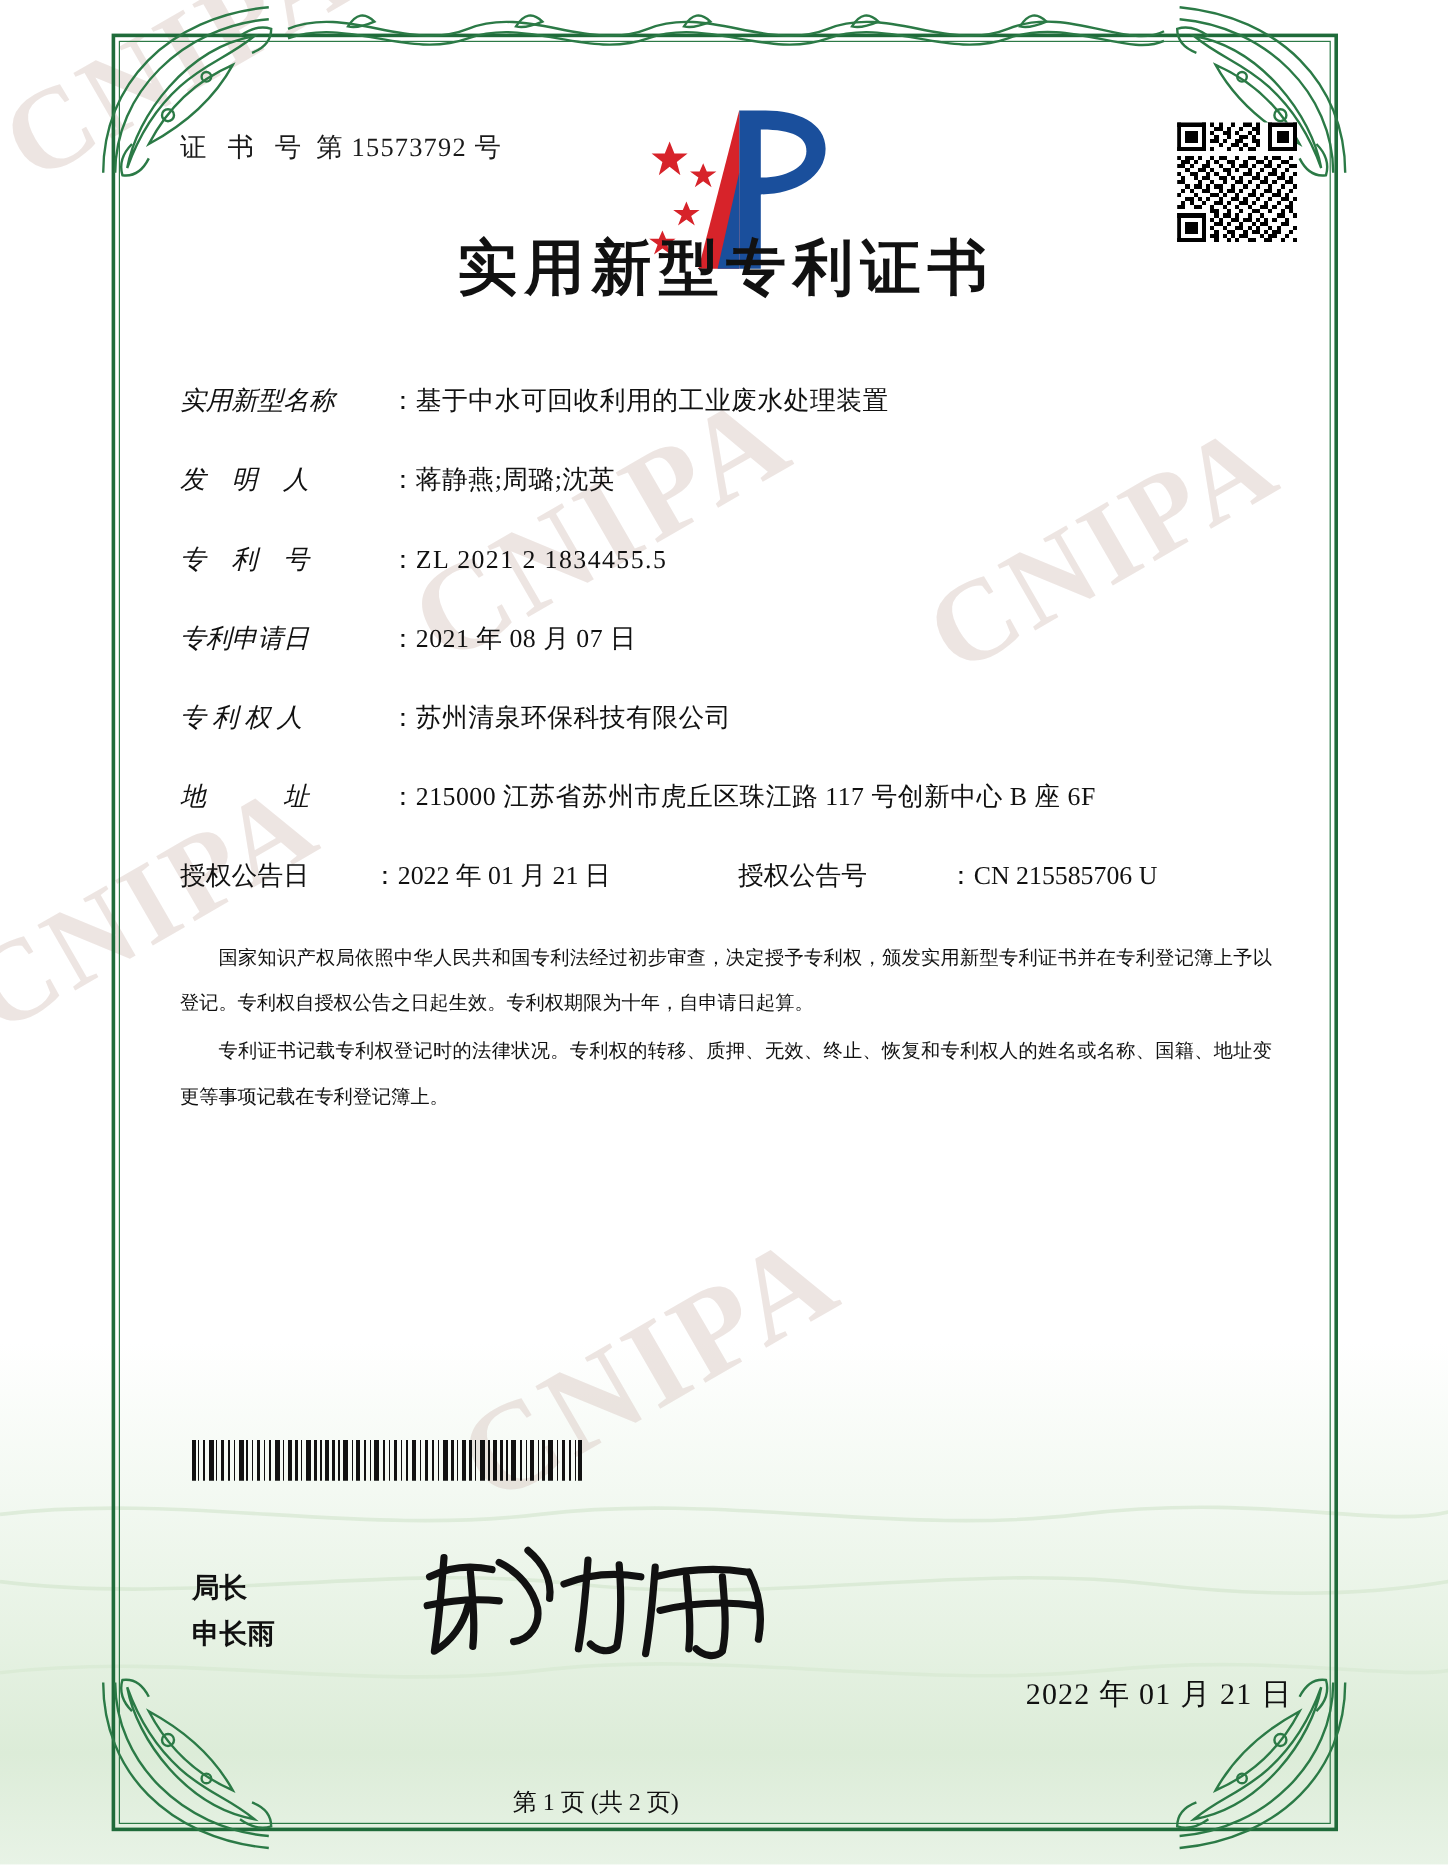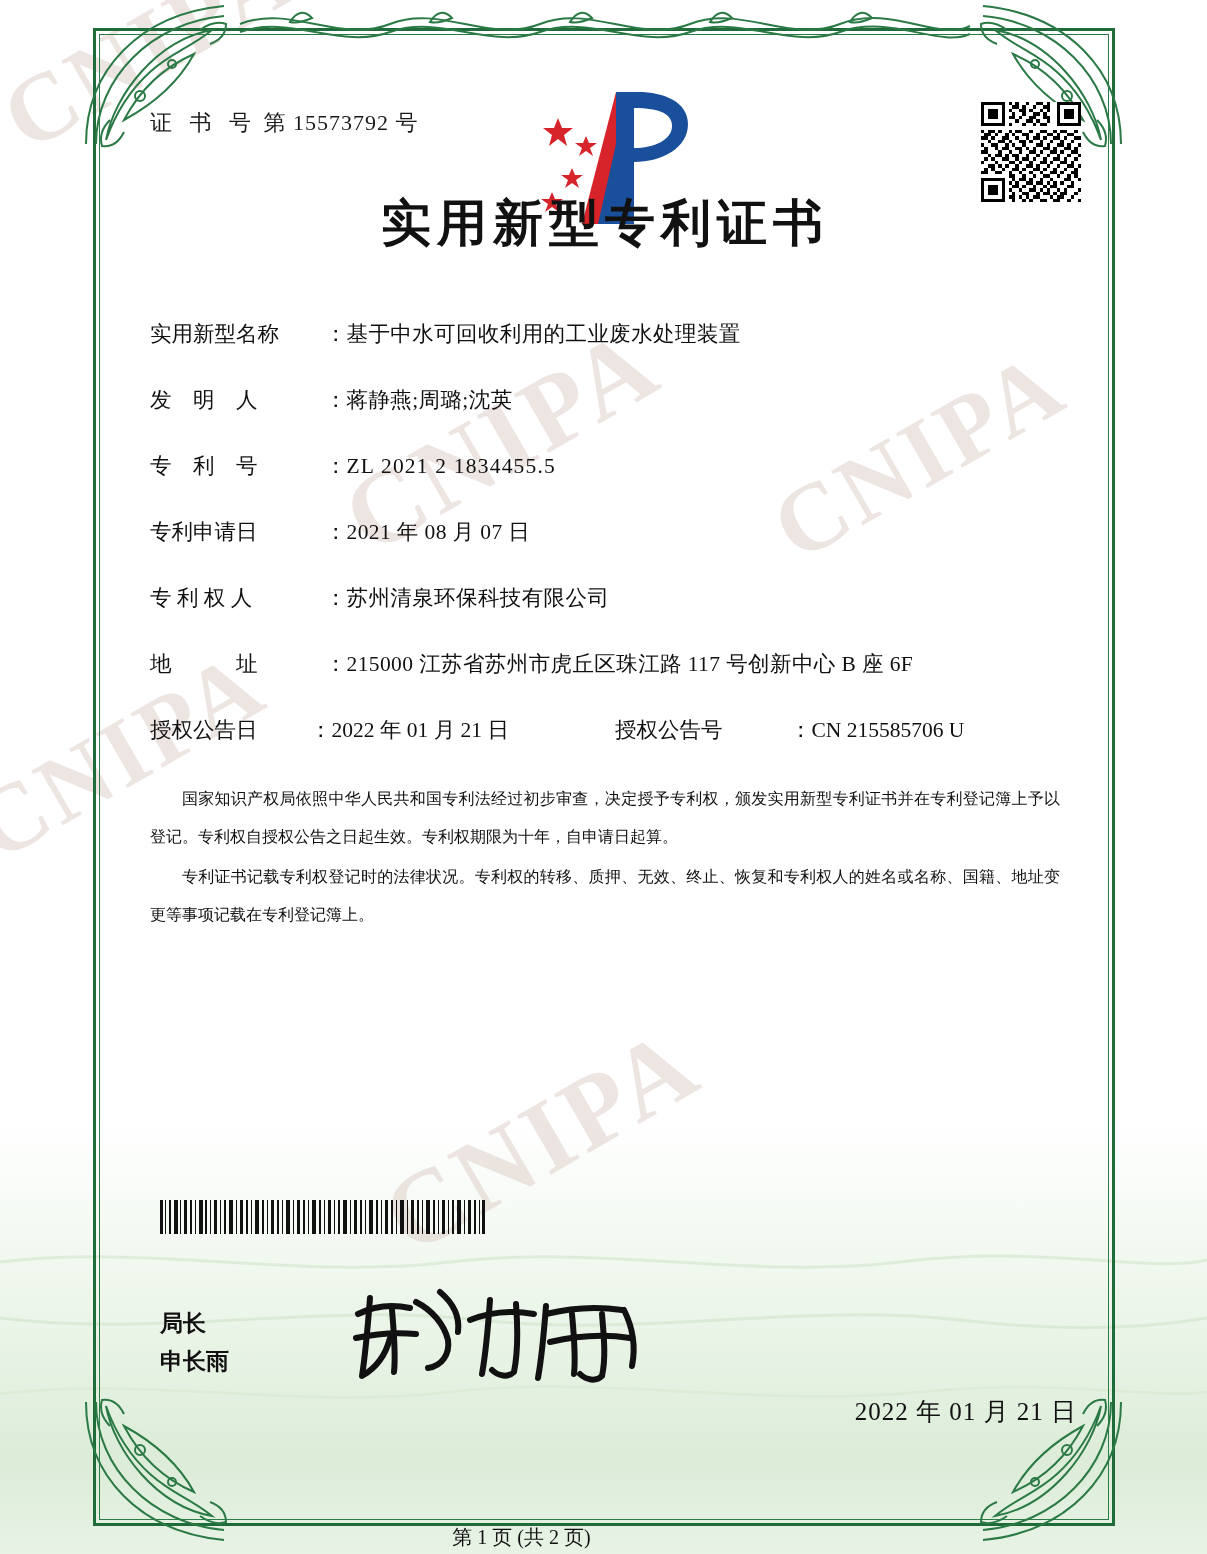--- a/index.html
+++ b/index.html
@@ -144,20 +144,21 @@
     display: flex;
     align-items: baseline;
     margin-bottom: 37px;
   }
   .f-label {
     width: 175px;
     flex: 0 0 175px;
     display: flex;
     justify-content: space-between;
     letter-spacing: 0px;
+    font-style: italic;
   }
   .f-label.tight { letter-spacing: 0; }
   .f-value { flex: 1; letter-spacing: .4px; }
   .f-value.mono-sp { letter-spacing: 1.2px; }
 
   .row-two {
     display: flex;
     align-items: baseline;
     margin-bottom: 36px;
   }
@@ -214,26 +215,25 @@
     right: 130px;
     top: 1395px;
     font-size: 25px;
     color: #111;
     letter-spacing: 1px;
   }
 
   .page-foot {
     position: absolute;
     left: 0;
-    top: 1524px;
+    top: 1488px;
     width: 993px;
     text-align: center;
     font-size: 20px;
     color: #111;
-    padding-left: 25px;
   }
 </style>
 </head>
 <body>
 
 <div class="page">
   <div class="page-bg"></div>
 
   <svg class="wave" style="top:1240px" viewBox="0 0 1207 40" preserveAspectRatio="none">
     <path d="M0,22 C150,4 300,40 450,22 C600,4 750,40 900,22 C1050,4 1150,34 1207,20" fill="none" stroke="#cfe3c9" stroke-width="3"></path>

